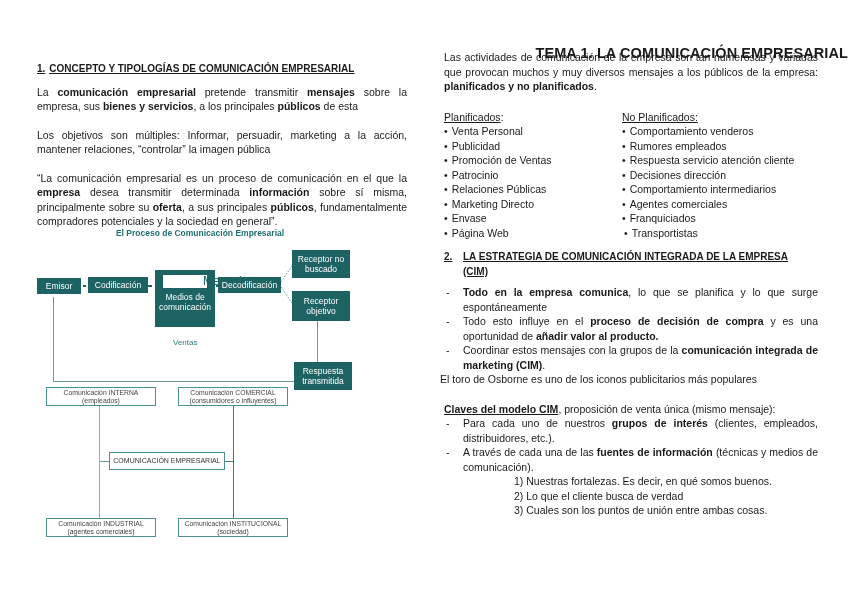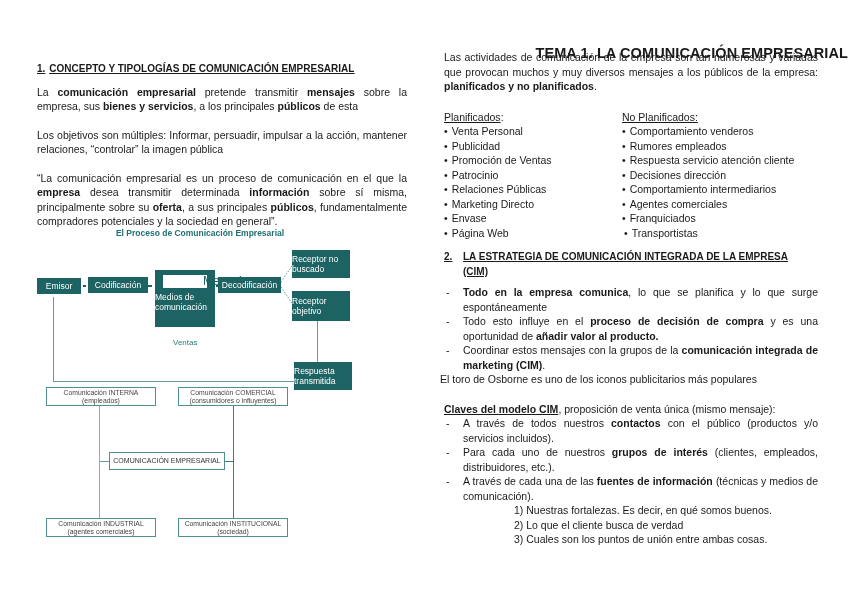--- a/index.html
+++ b/index.html
@@ -15,21 +15,21 @@
   .h1 .num { margin-right: 4px; }
   .u { text-decoration: underline; }
   .b { font-weight: bold; }
   p.just { text-align: justify; text-align-last: left; }
   .gap { height: 14px; }
 
   
   .diagram { position: absolute; left: 0; top: 0; width: 848px; height: 599px; pointer-events: none; }
   .diagram * { pointer-events: auto; }
   .dtitle { position: absolute; left: 100px; top: 226px; width: 200px; text-align: center; font-size: 8.5px; font-weight: bold; color: #1f6f6f; }
-  .tbox { position: absolute; background: #1d6363; color: #ffffff; font-size: 8.5px; line-height: 10.5px; display: flex; align-items: center; justify-content: center; }
+  .tbox { position: absolute; background: #1d6363; color: #ffffff; font-size: 8.5px; line-height: 10.5px; text-align: center; display: flex; align-items: center; justify-content: center; }
   .obox { position: absolute; border: 1px solid #4e8f8f; background: #ffffff; color: #444; font-size: 6.8px; line-height: 8px; text-align: center; display: flex; align-items: center; justify-content: center; flex-direction: column; }
   .ruido { position: absolute; left: 173px; top: 336px; font-size: 8px; color: #2a7a7a; }
   .line { position: absolute; background: #6a9a9a; }
   .dline { position: absolute; background: #1d6363; }
 
   .list { list-style: none; }
   .list li { white-space: nowrap; }
   .list li::before { content: "\2022"; margin-right: 4px; }
   .dash { list-style: none; }
   .dash li { position: relative; padding-left: 19px; text-align: justify; }
@@ -43,21 +43,21 @@
 
 <div class="col-left">
   <div class="h1">
     <span class="num">1.</span><span class="u">CONCEPTO Y TIPOLOGÍAS DE COMUNICACIÓN EMPRESARIAL</span>
   </div>
   <div style="height:8px"></div>
   <p class="just">
     <span>La </span><span class="b">comunicación empresarial</span><span> pretende transmitir </span><span class="b">mensajes</span><span> sobre la empresa, sus </span><span class="b">bienes y servicios</span><span>, a los principales </span><span class="b">públicos</span><span> de esta</span>
   </p>
   <div class="gap"></div>
-  <p class="just">Los objetivos son múltiples: Informar, persuadir, impulsar a la acción, mantener relaciones, “controlar” la imagen pública</p>
+  <p class="just">Los objetivos son múltiples: Informar, persuadir, marketing a la acción, mantener relaciones, “controlar” la imagen pública</p>
   <div class="gap"></div>
   <p class="just">
     <span>“La comunicación empresarial es un proceso de comunicación en el que la </span><span class="b">empresa</span><span> desea transmitir determinada </span><span class="b">información</span><span> sobre sí misma, principalmente sobre su </span><span class="b">oferta</span><span>, a sus principales </span><span class="b">públicos</span><span>, fundamentalmente compradores potenciales y la sociedad en general”.</span>
   </p>
 </div>
 
 <div class="diagram">
   <div class="dtitle">El Proceso de Comunicación Empresarial</div>
 
   <div class="tbox" style="left:37px;top:278px;width:44px;height:16px;">Emisor</div>
@@ -157,21 +157,20 @@
   <ul class="dash">
     <li><span class="b">Todo en la empresa comunica</span><span>, lo que se planifica y lo que surge espontáneamente</span></li>
     <li><span>Todo esto influye en el </span><span class="b">proceso de decisión de compra</span><span> y es una oportunidad de </span><span class="b">añadir valor al producto.</span></li>
     <li><span>Coordinar estos mensajes con la grupos de la </span><span class="b">comunicación integrada de marketing (CIM)</span><span>.</span></li>
   </ul>
   <p style="margin-left:-4px;">El toro de Osborne es uno de los iconos publicitarios más populares</p>
 
   <div class="gap" style="height:15px"></div>
   <p><span class="u b">Claves del modelo CIM</span><span>, proposición de venta única (mismo mensaje):</span></p>
   <ul class="dash">
-    <li><span>A través de todos nuestros </span><span class="b">contactos</span><span> con el público (productos y/o servicios incluidos).</span></li>
     <li><span>Para cada uno de nuestros </span><span class="b">grupos de interés</span><span> (clientes, empleados, distribuidores, etc.).</span></li>
     <li><span>A través de cada una de las </span><span class="b">fuentes de información</span><span> (técnicas y medios de comunicación).</span></li>
   </ul>
   <ul class="numl">
     <li>1) Nuestras fortalezas. Es decir, en qué somos buenos.</li>
     <li>2) Lo que el cliente busca de verdad</li>
     <li>3) Cuales son los puntos de unión entre ambas cosas.</li>
   </ul>
 </div>
 

